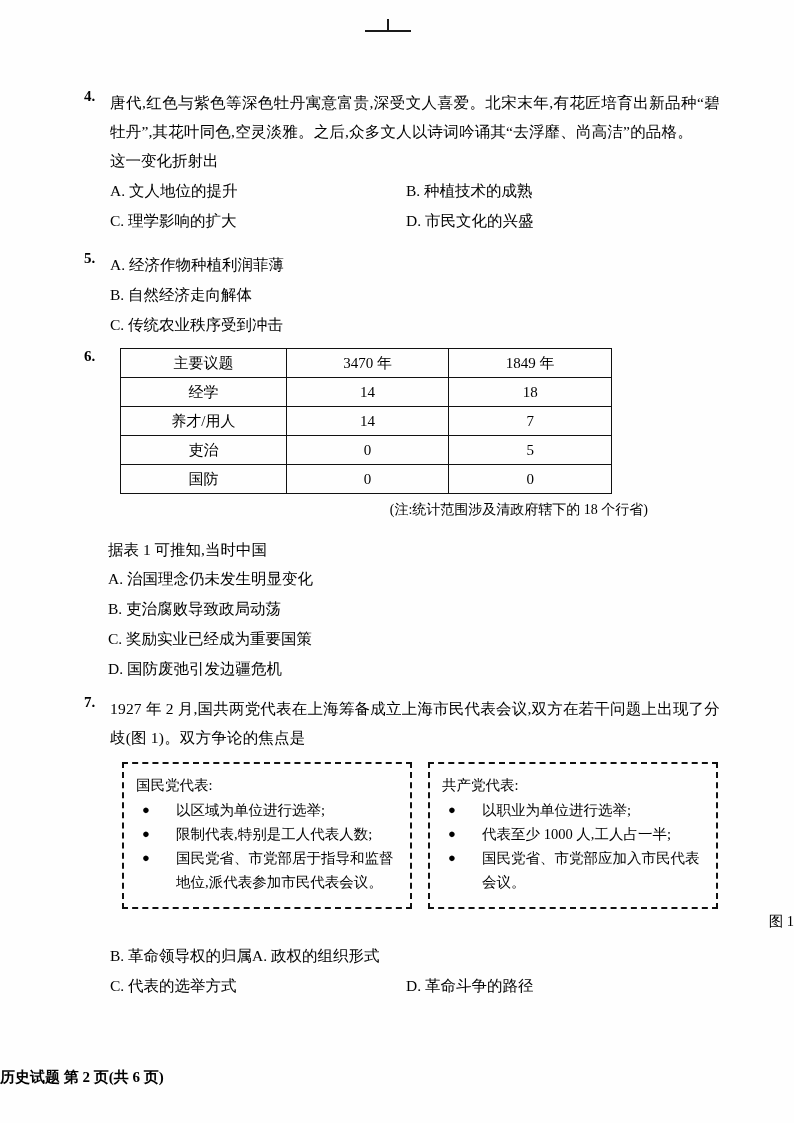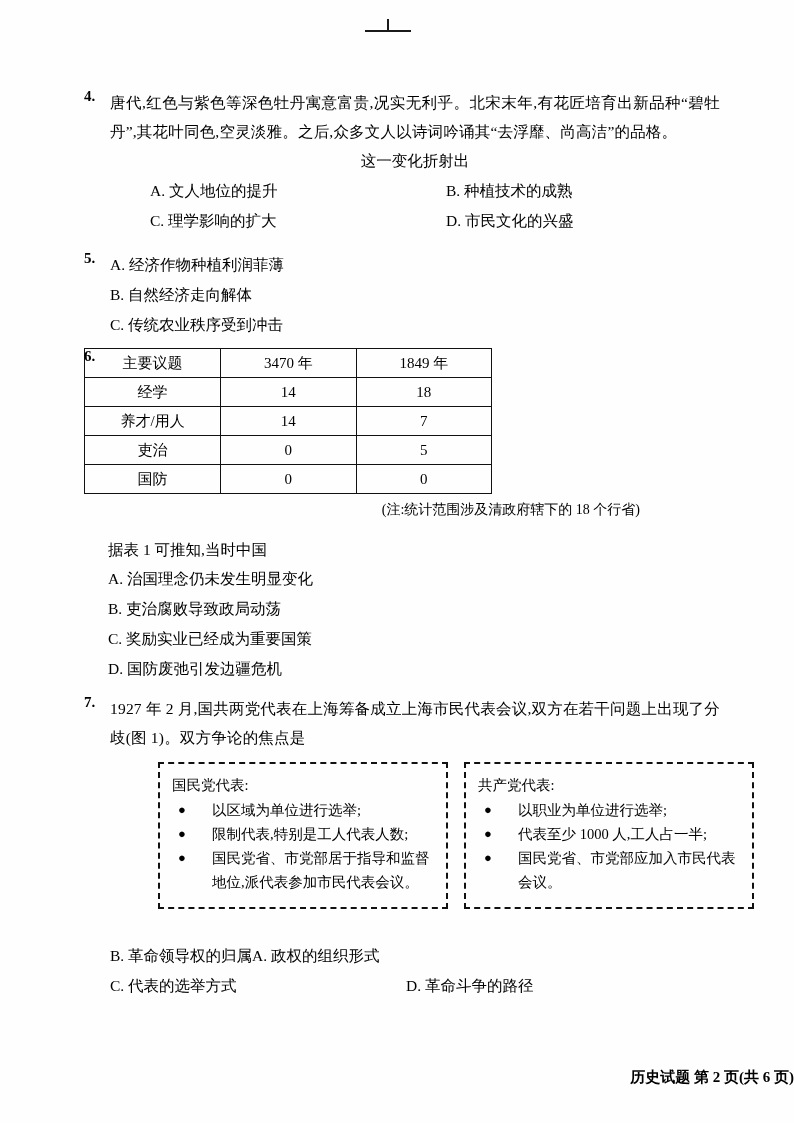--- a/index.html
+++ b/index.html
@@ -69,21 +69,20 @@
   }
   .q-stem {
     font-size: 15.5px;
     line-height: 29px;
   }
 
   
   .opts-2col {
     position: relative;
     margin-top: 1px;
-    margin-left: 40px;
   }
   .opt-row {
     display: flex;
     line-height: 30px;
   }
   .opt-a, .opt-c { width: 296px; flex: 0 0 296px; }
   .opt {
     font-size: 15.5px;
     white-space: nowrap;
   }
@@ -93,22 +92,22 @@
 
   
   .tbl-caption {
     margin-left: 165px;
     font-size: 15px;
     line-height: 28px;
     white-space: nowrap;
   }
   table.stat {
     border-collapse: collapse;
-    margin-left: 84px;
-    width: 408px;
+    margin-left: 120px;
+    width: 492px;
     margin-top: 4px;
   }
   table.stat td {
     border: 1.6px solid #111;
     text-align: center;
     font-size: 15px;
     height: 26px;
     padding: 1px 0;
     font-family: "Liberation Serif", serif;
   }
@@ -117,31 +116,30 @@
   table.stat td.c2 { width: 155px; }
   .tbl-note {
     width: 640px;
     text-align: right;
     font-size: 14px;
     margin-top: 7px;
     padding-right: 0px;
     margin-left: 0;
   }
   .note-wrap {
-    margin-left: 0;
+    margin-left: 8px;
     width: 645px;
     text-align: right;
   }
 
   
   .fig-wrap {
     position: relative;
     margin-top: 10px;
     height: 175px;
-    margin-left: 36px;
   }
   .dbox {
     position: absolute;
     top: 0;
     border: 2px dashed #111;
     box-sizing: border-box;
     height: 147px;
     padding: 9px 10px 6px 12px;
   }
   .dbox.left { left: 122px; width: 290px; }
@@ -176,42 +174,41 @@
     width: 794px;
     text-align: right;
     font-size: 14.5px;
   }
 
   .footer {
     position: absolute;
     left: 0;
     top: 1068px;
     width: 794px;
-    text-align: right;
+    text-align: left;
     font-size: 15px;
     font-weight: 600;
   }
   .indent-line {
     font-size: 15.5px;
     line-height: 29px;
-    text-align: center;
   }
 </style>
 </head>
 <body>
 
 <div id="page">
 
   <div class="reg-mark"></div>
 
   <div class="content">
 
     <div class="q">
       <span class="q-num">4.</span>
-      <div class="q-text">唐代,红色与紫色等深色牡丹寓意富贵,况实无利乎。北宋末年,有花匠培育出新品种“碧牡丹”,其花叶同色,空灵淡雅。之后,众多文人以诗词吟诵其“去浮靡、尚高洁”的品格。</div>
+      <div class="q-text">唐代,红色与紫色等深色牡丹寓意富贵,深受文人喜爱。北宋末年,有花匠培育出新品种“碧牡丹”,其花叶同色,空灵淡雅。之后,众多文人以诗词吟诵其“去浮靡、尚高洁”的品格。</div>
       <div class="indent-line">这一变化折射出</div>
       <div class="opts-2col">
         <div class="opt-row">
           <div class="opt opt-a">A. 文人地位的提升</div>
           <div class="opt">B. 种植技术的成熟</div>
         </div>
         <div class="opt-row">
           <div class="opt opt-c">C. 理学影响的扩大</div>
           <div class="opt">D. 市民文化的兴盛</div>
         </div>

